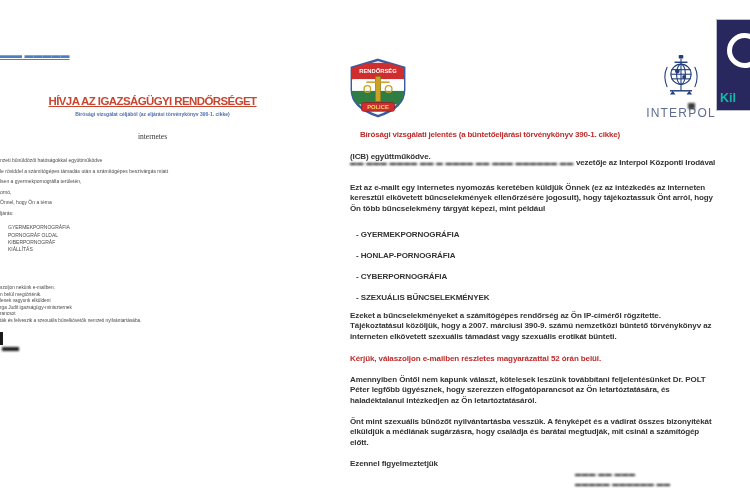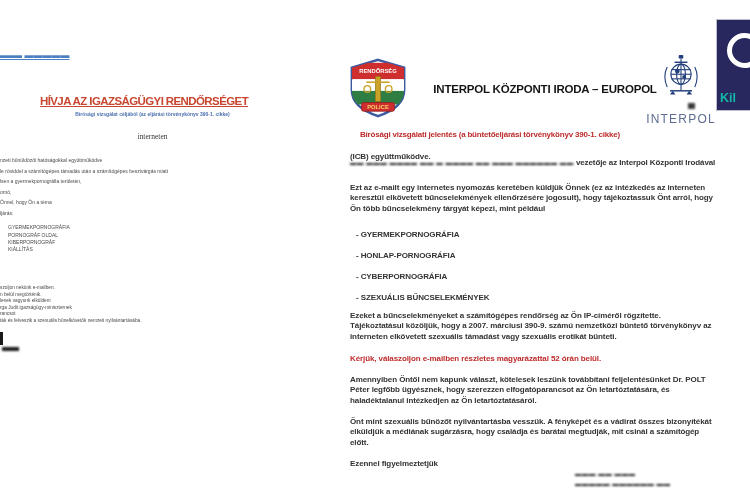--- a/index.html
+++ b/index.html
@@ -4,21 +4,21 @@
 <style>
   html,body{margin:0;padding:0;background:#e9e9e9;}
   #stage{position:relative;width:750px;height:500px;background:#ffffff;overflow:hidden;
          font-family:"Liberation Sans",sans-serif;color:#333;}
   .abs{position:absolute;}
   .tiny{transform:scale(0.5);transform-origin:0 0;}
 
   
   .ld-link{left:-5px;top:50px;width:200px;font-size:9px;color:#4a7fc1;
            text-decoration:underline;filter:blur(0.5px);}
-  .ld-heading{left:40px;top:95px;width:225px;text-align:left;font-size:11.5px;
+  .ld-heading{left:40px;top:95px;width:225px;text-align:center;font-size:11.5px;
               font-weight:700;letter-spacing:-0.6px;color:#c8452f;
               text-decoration:underline;white-space:nowrap;}
   .ld-sub{left:40px;top:111px;width:450px;text-align:center;font-size:10px;
           font-weight:700;color:#4a6fae;}
   .ld-sal{left:40px;top:132px;width:225px;text-align:center;font-size:7.5px;
           font-family:"Liberation Serif",serif;color:#333;}
   .ld-block1{left:0;top:155px;width:640px;font-size:10px;line-height:21px;color:#4a4a4a;}
   .ld-list{left:8px;top:224px;width:400px;font-size:10px;line-height:14.5px;color:#4a4a4a;}
   .ld-block2{left:0;top:284px;width:900px;font-size:9.5px;line-height:13px;color:#4a4a4a;}
   .ld-sig1{left:0px;top:332px;width:3px;height:13px;background:#1a1a1a;filter:blur(0.7px);}
@@ -32,21 +32,21 @@
   .rd-p{left:350px;width:364px;font-size:8px;font-weight:600;color:#333;
         line-height:10.4px;letter-spacing:-0.1px;}
   .rd-red{color:#bf2b2b;font-weight:700;}
   .redact{font-size:6.5px;color:#1c1c1c;filter:blur(0.8px);letter-spacing:0.5px;}
   .rd-sign{left:575px;top:469px;font-size:6.5px;color:#222;filter:blur(0.8px);
            line-height:10px;letter-spacing:0.5px;}
   .nowrap{white-space:nowrap;}
 
   
   .interpol-box{left:642px;top:54px;width:78px;text-align:center;}
-  .interpol-label{font-size:12px;letter-spacing:1.2px;color:#5d6d91;margin-top:8px;}
+  .interpol-label{font-size:12px;letter-spacing:1.2px;color:#5d6d91;margin-top:2px;}
 
   
   .wm-box{left:716px;top:19px;width:34px;height:90px;background:#28285e;
           border:1px solid #bcbccb;overflow:hidden;}
   .wm-ring{position:absolute;right:-11px;top:13px;width:25px;height:25px;
            border:5px solid #ffffff;border-radius:50%;}
   .wm-text{position:absolute;left:3px;bottom:5px;font-size:12.5px;font-weight:700;color:#14b8a6;}
   .speck{left:688px;top:103px;width:7px;height:6px;background:#3a3a3a;filter:blur(1px);}
 </style>
 </head>
@@ -54,21 +54,21 @@
 
 <div id="stage">
 
   <div>
     <div class="abs ld-link">▬▬▬ ▬▬▬▬▬</div>
 
     <div class="abs ld-heading">HÍVJA AZ IGAZSÁGÜGYI RENDŐRSÉGET</div>
 
     <div class="abs tiny ld-sub">Bírósági vizsgálat céljából (az eljárási törvénykönyv 390-1. cikke)</div>
 
-    <div class="abs ld-sal">interneten</div>
+    <div class="abs ld-sal">internetes</div>
 
     <div class="abs tiny ld-block1">
       <div>nzeti bűnüldözői hatóságokkal együttműködve</div>
       <div>le röviddel a számítógépes támadás után a számítógépes beszivárgás miatt</div>
       <div>lsen a gyermekpornográfia területén,</div>
       <div>ornó,</div>
       <div>Önnel, hogy Ön a téma</div>
       <div>ljárás:</div>
     </div>
 
@@ -109,21 +109,20 @@
       <text x="32" y="17" text-anchor="middle" font-size="6" font-weight="bold" fill="#ffffff" font-family="Liberation Sans, sans-serif">RENDŐRSÉG</text>
       <rect x="29.2" y="20" width="5.6" height="26" fill="#c9a227" stroke="#8a6d14" stroke-width="0.6"></rect>
       <line x1="20" y1="26" x2="44" y2="26" stroke="#c9a227" stroke-width="1.6"></line>
       <circle cx="21" cy="33" r="3.4" fill="none" stroke="#c9a227" stroke-width="1.4"></circle>
       <circle cx="43" cy="33" r="3.4" fill="none" stroke="#c9a227" stroke-width="1.4"></circle>
       <rect x="15" y="47" width="34" height="9" rx="2" fill="#cf2e2e" stroke="#8d1f1f" stroke-width="0.8"></rect>
       <text x="32" y="54" text-anchor="middle" font-size="6" font-weight="bold" fill="#f5d66b" font-family="Liberation Sans, sans-serif">POLICE</text>
     </svg>
 
     <div class="abs rd-title">
-      <div>INTERPOL KÖZPONTI IRODA – EUROPOL</div>
     </div>
 
     <div class="abs interpol-box">
       <svg width="46" height="46" viewBox="0 0 50 50">
         <g stroke="#24407c" fill="none" stroke-width="1.2">
           <rect x="22.5" y="1" width="5" height="4" rx="1" fill="#24407c" stroke="none"></rect>
           <line x1="25" y1="5" x2="25" y2="40"></line>
           <line x1="18" y1="9" x2="32" y2="9" stroke-width="1.6"></line>
           <circle cx="25" cy="22" r="11"></circle>
           <ellipse cx="25" cy="22" rx="4.8" ry="11"></ellipse>

